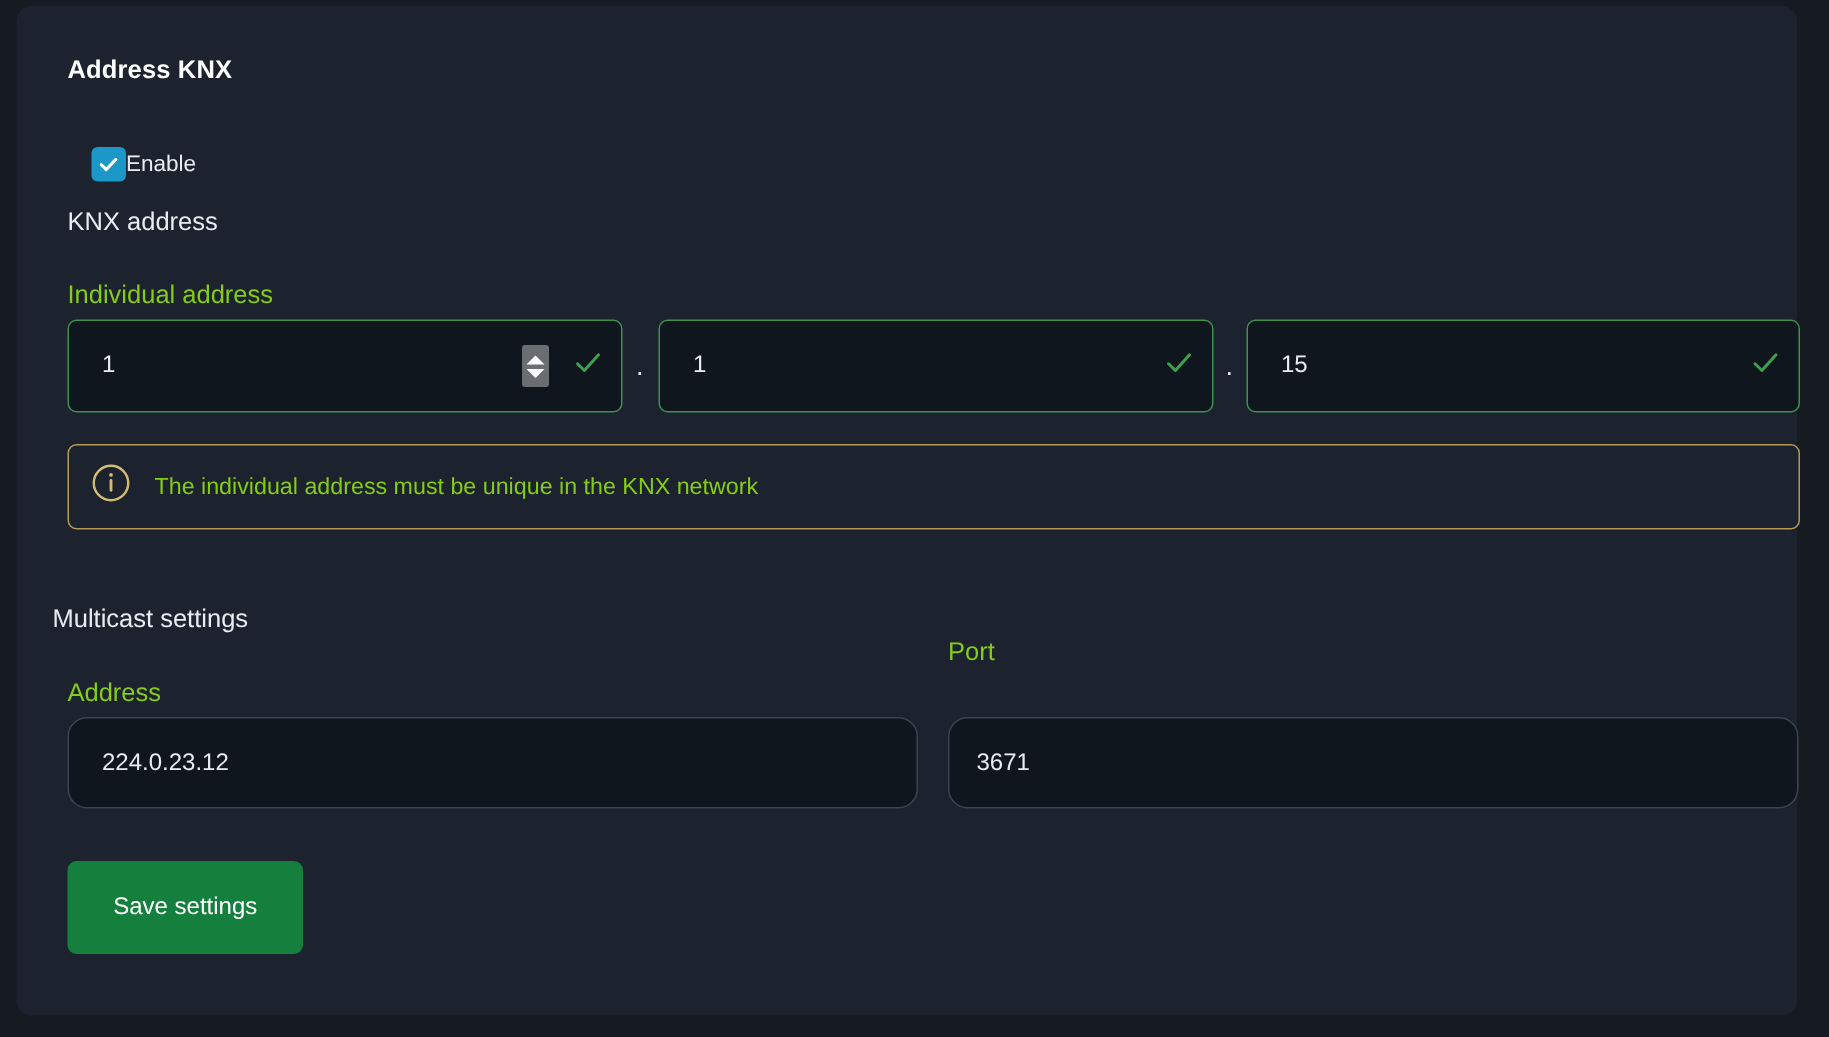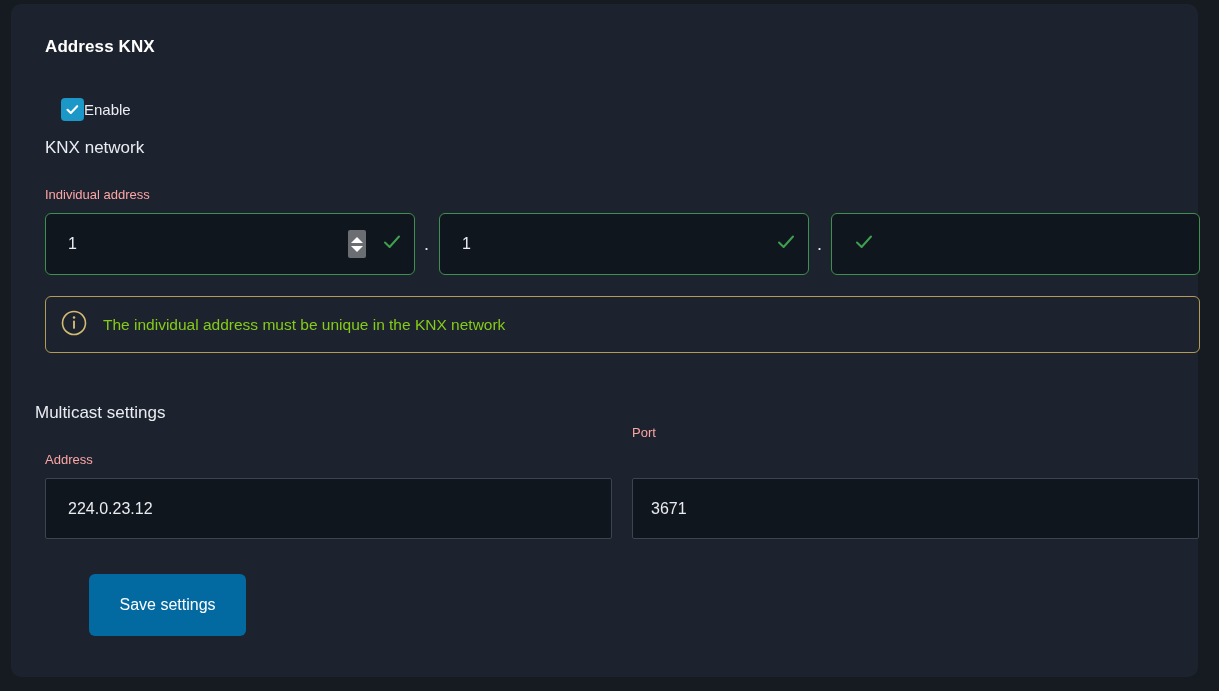--- a/index.html
+++ b/index.html
@@ -74,22 +74,22 @@
     font-size: 17px;
     font-weight: normal;
     color: #e9ecf1;
   }
   #knx-settings-heading { left: 34px; top: 134px; }
   #multicast-heading   { left: 24px; top: 399px; }
 
   
   .field-label {
     position: absolute;
-    font-size: 13px;
-    color: #fca5a5;
+    font-size: 17px;
+    color: #84cc16;
   }
   #individual-address-label { left: 34px; top: 183px; }
   #address-label { left: 34px; top: 448px; text-align: center; }
   #port-label { left: 621px; top: 421px; }
 
   
   .addr-row {
     position: absolute;
     left: 34px;
     top: 209px;
@@ -180,21 +180,21 @@
     color: #84cc16;
   }
 
   
   .mc-field {
     position: absolute;
     top: 474px;
     height: 61px;
     background: #10161d;
     border: 1px solid #3b4450;
-    border-radius: 2px;
+    border-radius: 13px;
     display: flex;
     align-items: center;
     padding: 0 16px 0 22px;
   }
   #mc-address-field { left: 34px;  width: 567px; }
   #mc-port-field    { left: 621px; width: 567px; padding-left: 18px; }
   .mc-value {
     flex: 1 1 auto;
     font-size: 16px;
     color: #e9ecf1;
@@ -206,31 +206,30 @@
     min-width: 0;
   }
 
   
   .save-button {
     position: absolute;
     left: 34px;
     top: 570px;
     width: 157px;
     height: 62px;
-    background: #0369a1;
+    background: #15803d;
     border: none;
     border-radius: 6px;
     color: #ffffff;
     font-size: 16px;
     font-family: "Liberation Sans", sans-serif;
     cursor: pointer;
     display: flex;
     align-items: center;
     justify-content: center;
-    margin-left: 44px;
   }
 </style>
 </head>
 <body>
 
 <div id="root">
   <div class="card">
 
     <div class="card-title">Address KNX</div>
 
@@ -238,21 +237,21 @@
       <div class="checkbox">
         <span>
           <svg width="15" height="15" viewBox="0 0 15 15">
             <polyline points="2.5,7.8 5.8,11 12.2,4.2" fill="none" stroke="#ffffff" stroke-width="2.1" stroke-linecap="round" stroke-linejoin="round"></polyline>
           </svg>
         </span>
       </div>
       <span class="enable-label">Enable</span>
     </div>
 
-    <div class="section-heading" id="knx-settings-heading">KNX network</div>
+    <div class="section-heading" id="knx-settings-heading">KNX address</div>
 
     <div class="field-label" id="individual-address-label">Individual address</div>
 
     <div class="addr-row">
 
       <div class="addr-field" id="addr-field-1">
         <input class="addr-value" type="text" value="1" style="">
         <span class="spinner">
           <span class="spin-up"></span>
           <span class="spin-down"></span>
@@ -271,20 +270,21 @@
         <span class="valid-check">
           <svg width="20" height="20" viewBox="0 0 20 20">
             <polyline points="3,10.5 7.6,15 17,4.5" fill="none" stroke="#3f9f4f" stroke-width="2" stroke-linecap="round" stroke-linejoin="round"></polyline>
           </svg>
         </span>
       </div>
 
       <span class="addr-dot" id="addr-dot-2">.</span>
 
       <div class="addr-field" id="addr-field-3">
+        <input class="addr-value" type="text" value="15" style="">
         <span class="valid-check">
           <svg width="20" height="20" viewBox="0 0 20 20">
             <polyline points="3,10.5 7.6,15 17,4.5" fill="none" stroke="#3f9f4f" stroke-width="2" stroke-linecap="round" stroke-linejoin="round"></polyline>
           </svg>
         </span>
       </div>
 
     </div>
 
     <div class="info-banner">

